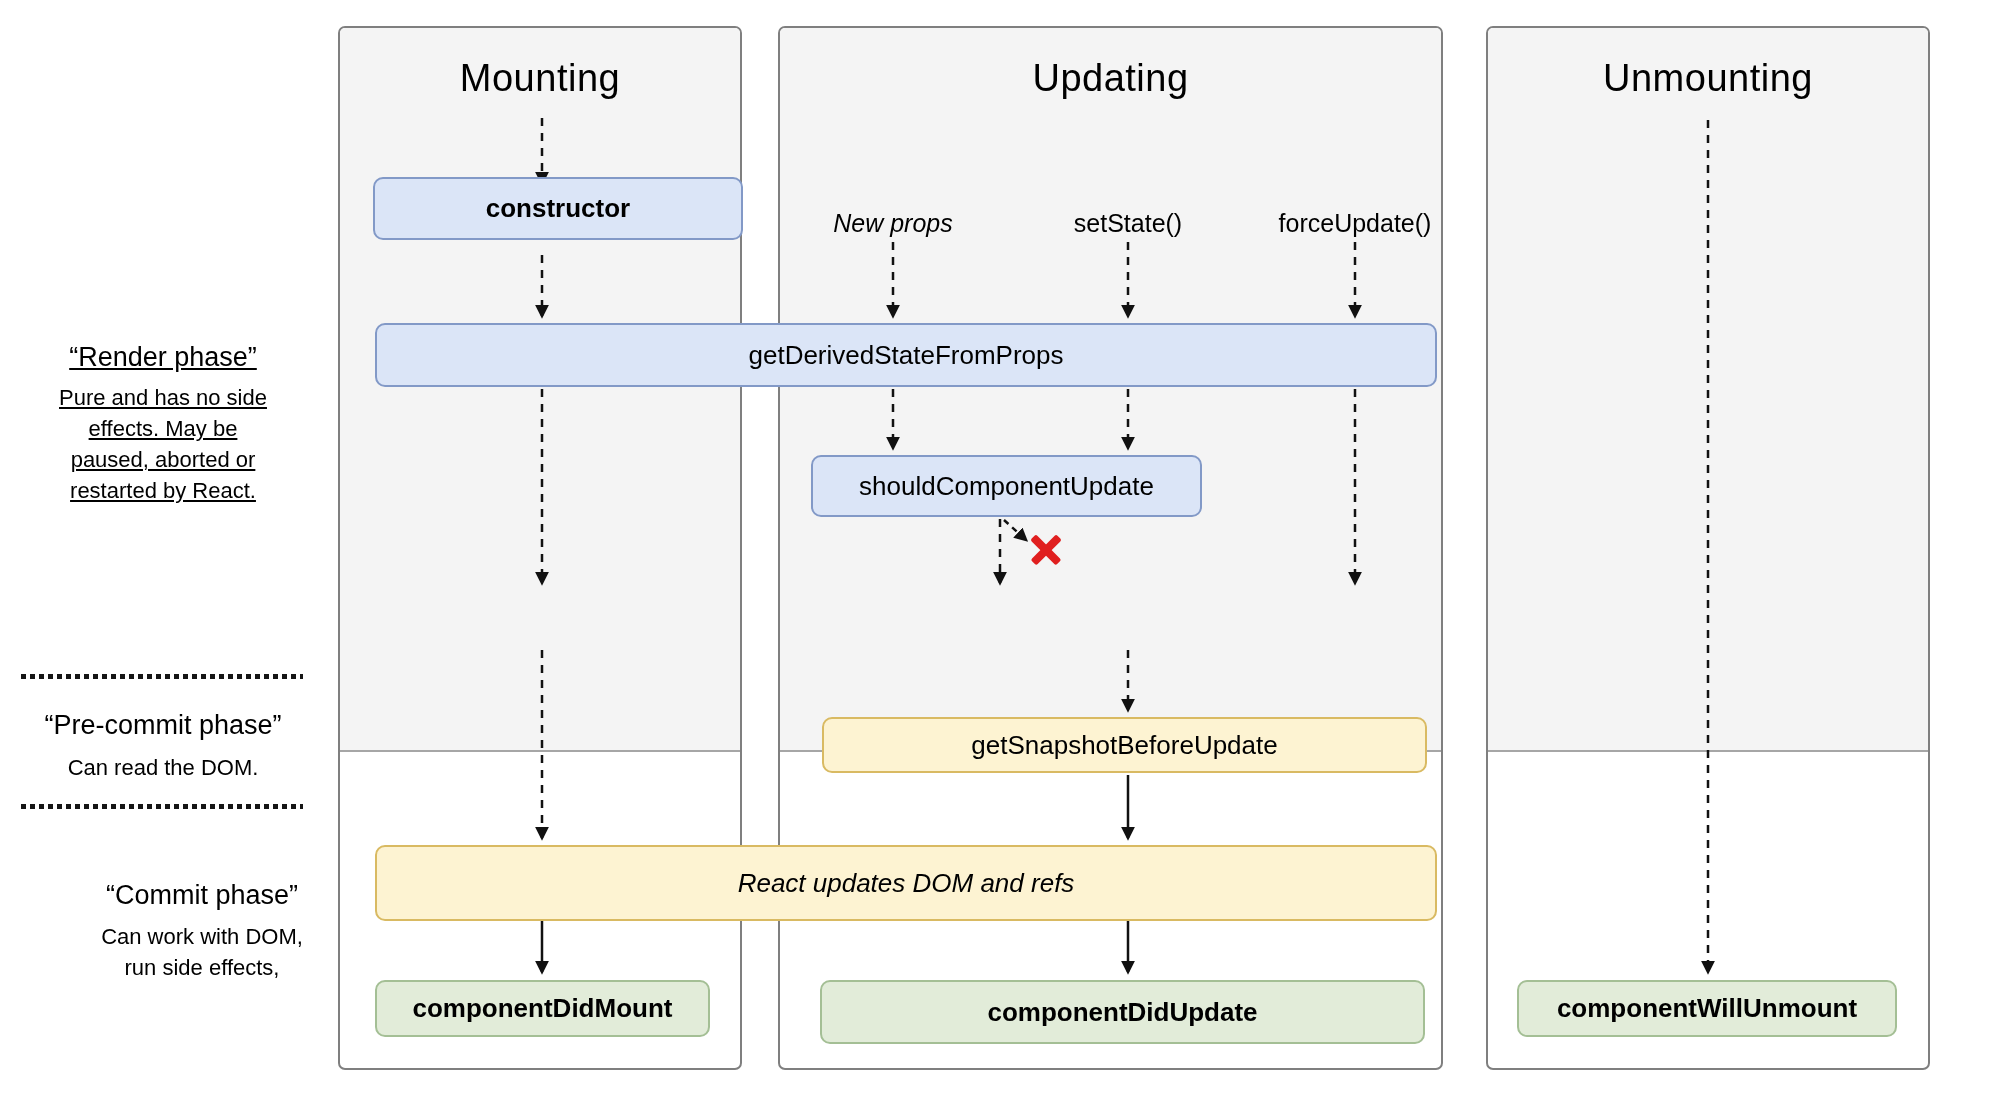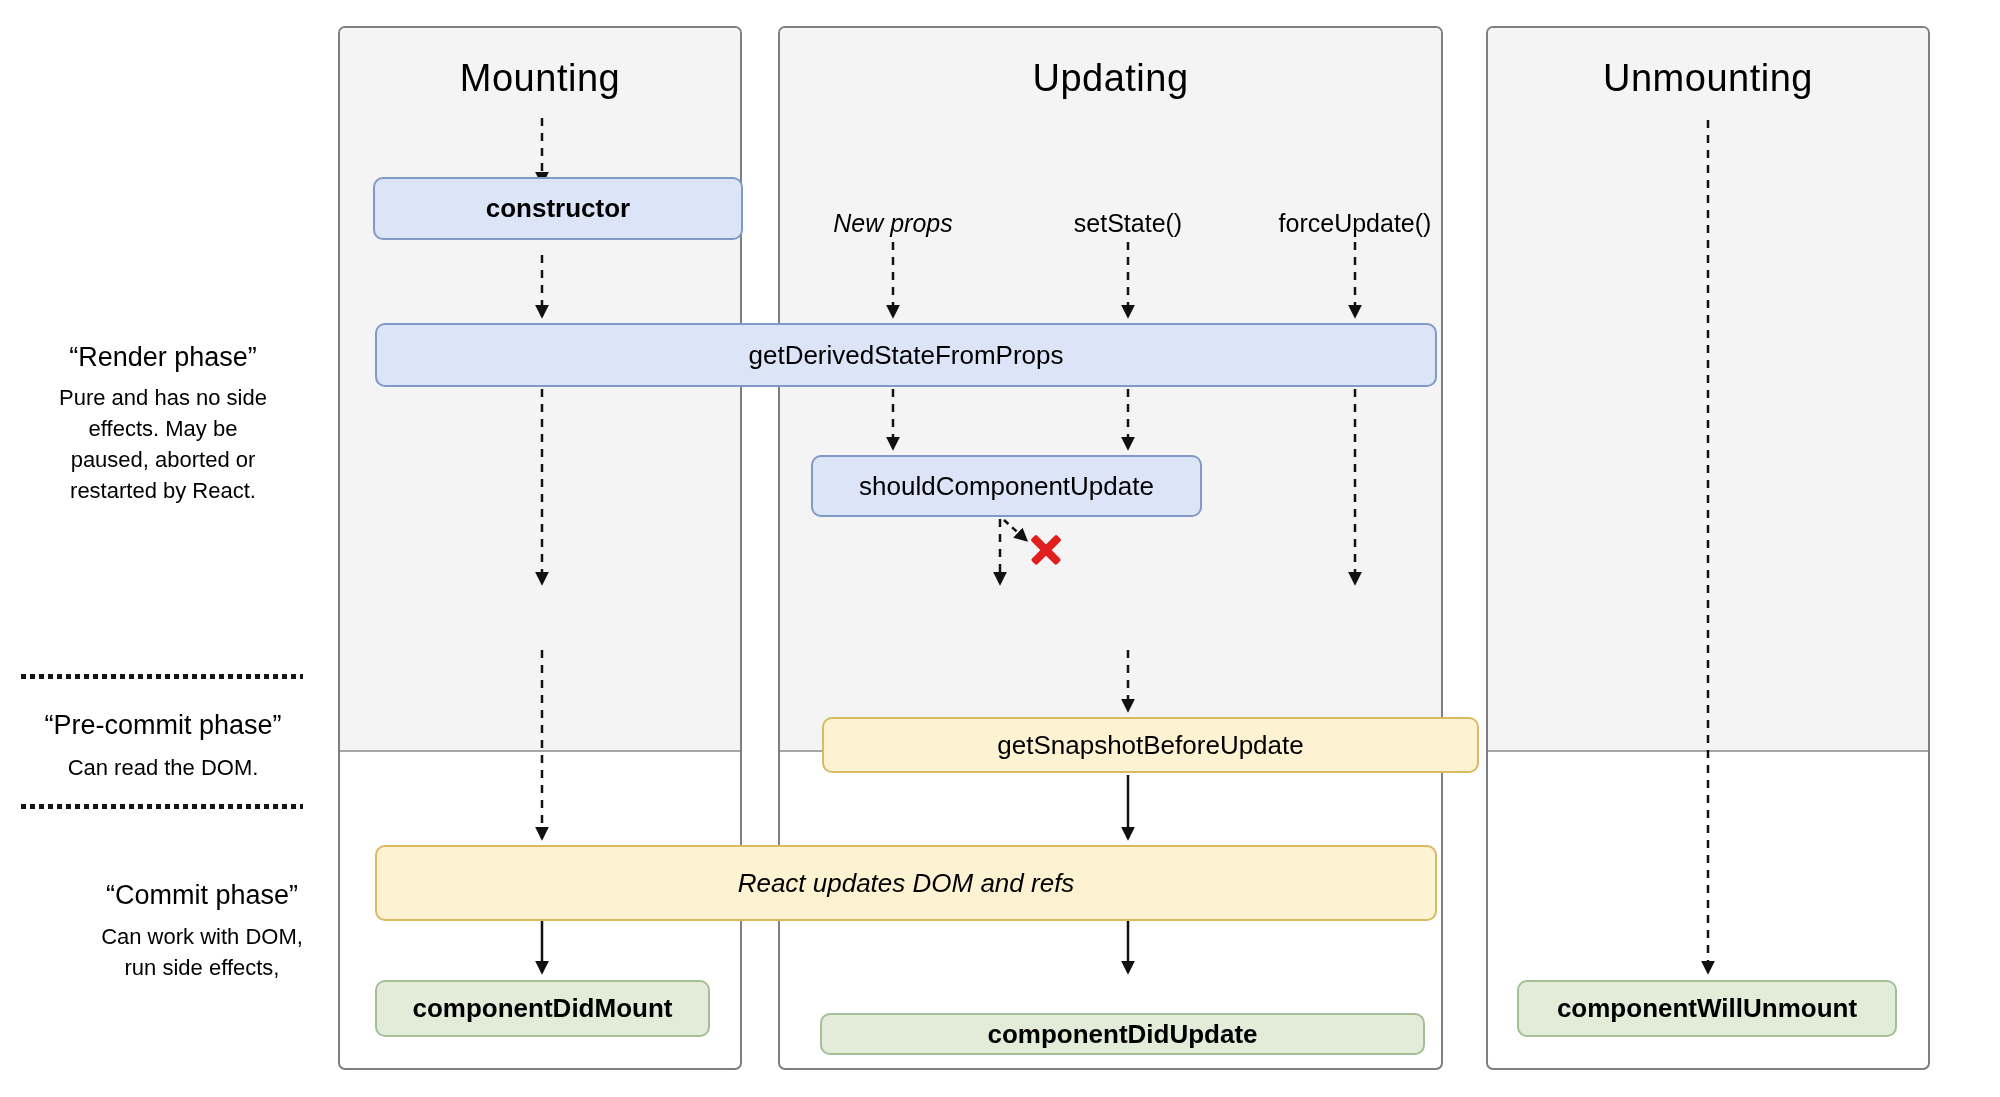--- a/index.html
+++ b/index.html
@@ -68,21 +68,21 @@
   </div>
   <div class="panel" style="left:778px;top:26px;width:665px;height:1044px;">
     <div class="panel-shade"></div>
     <div class="panel-title">Updating</div>
   </div>
   <div class="panel" style="left:1486px;top:26px;width:444px;height:1044px;">
     <div class="panel-shade"></div>
     <div class="panel-title">Unmounting</div>
   </div>
 
-  <div class="side-label" style="top:340px;">
+  <div class="side-label" style="top:340px;text-decoration:underline;">
     <div class="side-heading">“Render phase”</div>
     <div class="side-body" style="margin-top:8px;">
       <div>Pure and has no side</div>
       <div>effects. May be</div>
       <div>paused, aborted or</div>
       <div>restarted by React.</div>
     </div>
   </div>
 
   <div class="dotline" style="top:674px;"></div>
@@ -142,29 +142,29 @@
 
   <div class="dbox blue bold" style="left:373px;top:177px;width:370px;height:63px;text-align:right;">
     <span>constructor</span>
   </div>
   <div class="dbox blue" style="left:375px;top:323px;width:1062px;height:64px;">
     <span>getDerivedStateFromProps</span>
   </div>
   <div class="dbox blue" style="left:811px;top:455px;width:391px;height:62px;">
     <span>shouldComponentUpdate</span>
   </div>
-  <div class="dbox yellow" style="left:822px;top:717px;width:657px;height:56px;">
+  <div class="dbox yellow" style="left:822px;top:717px;width:605px;height:56px;">
     <span>getSnapshotBeforeUpdate</span>
   </div>
   <div class="dbox yellow italic" style="left:375px;top:845px;width:1062px;height:76px;">
     <span>React updates DOM and refs</span>
   </div>
   <div class="dbox green bold" style="left:375px;top:980px;width:335px;height:57px;">
     <span>componentDidMount</span>
   </div>
-  <div class="dbox green bold" style="left:820px;top:980px;width:605px;height:42px;margin-top:33px;">
+  <div class="dbox green bold" style="left:820px;top:980px;width:605px;height:64px;">
     <span>componentDidUpdate</span>
   </div>
   <div class="dbox green bold" style="left:1517px;top:980px;width:380px;height:57px;">
     <span>componentWillUnmount</span>
   </div>
 
 </div>
 
 </body></html>

